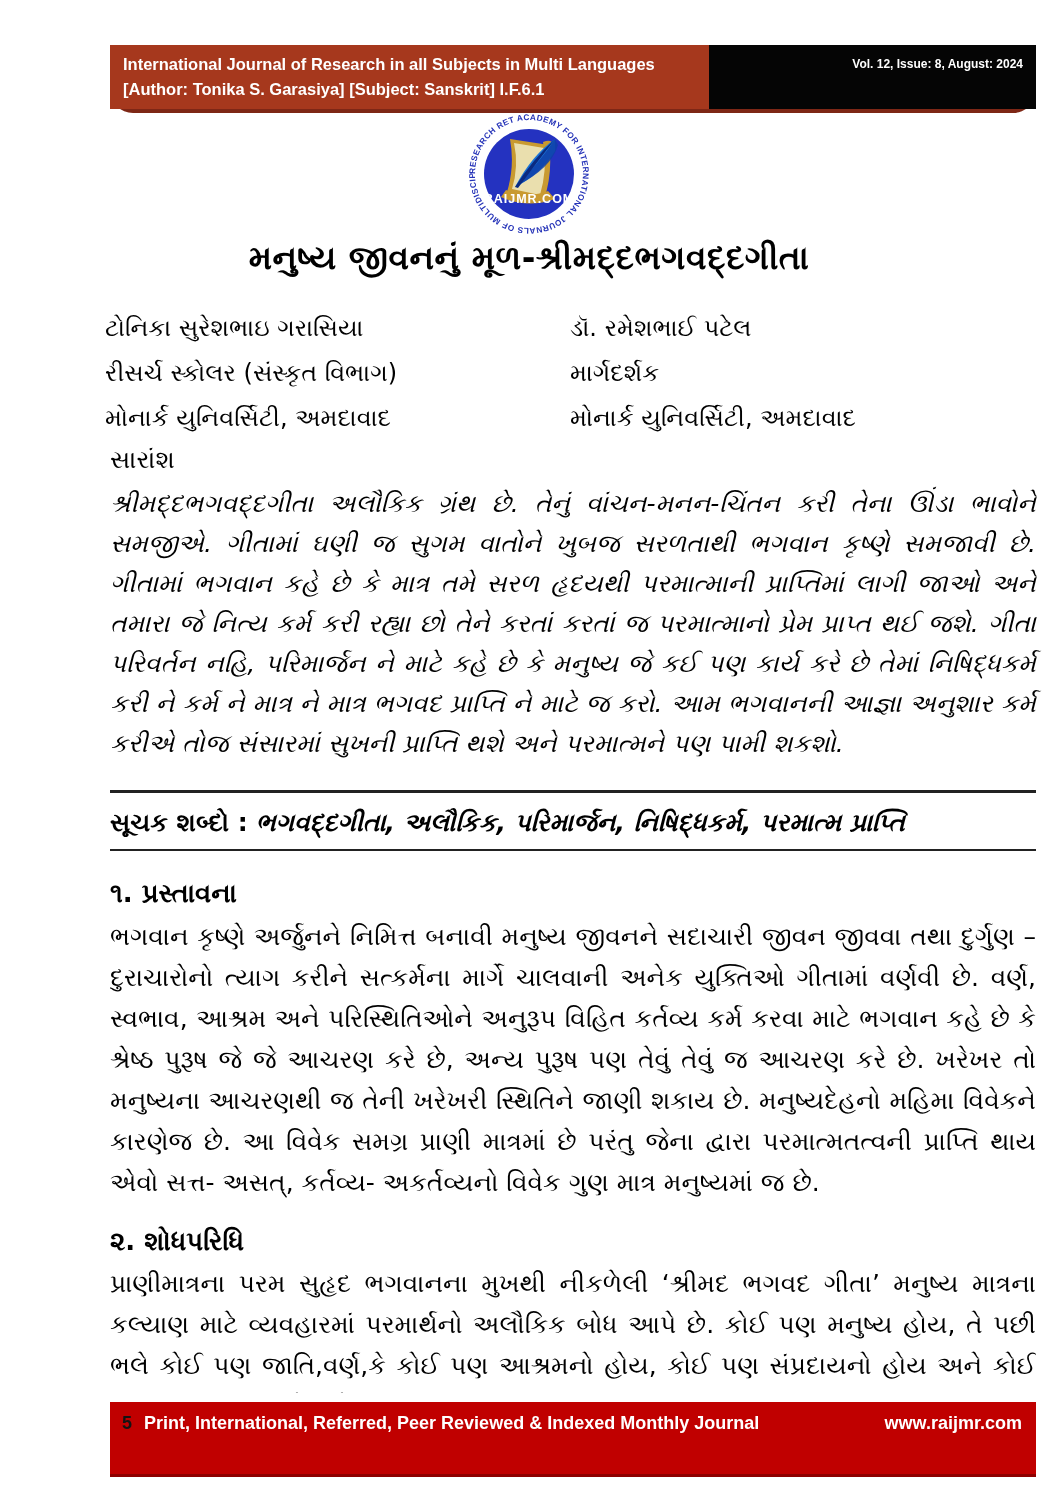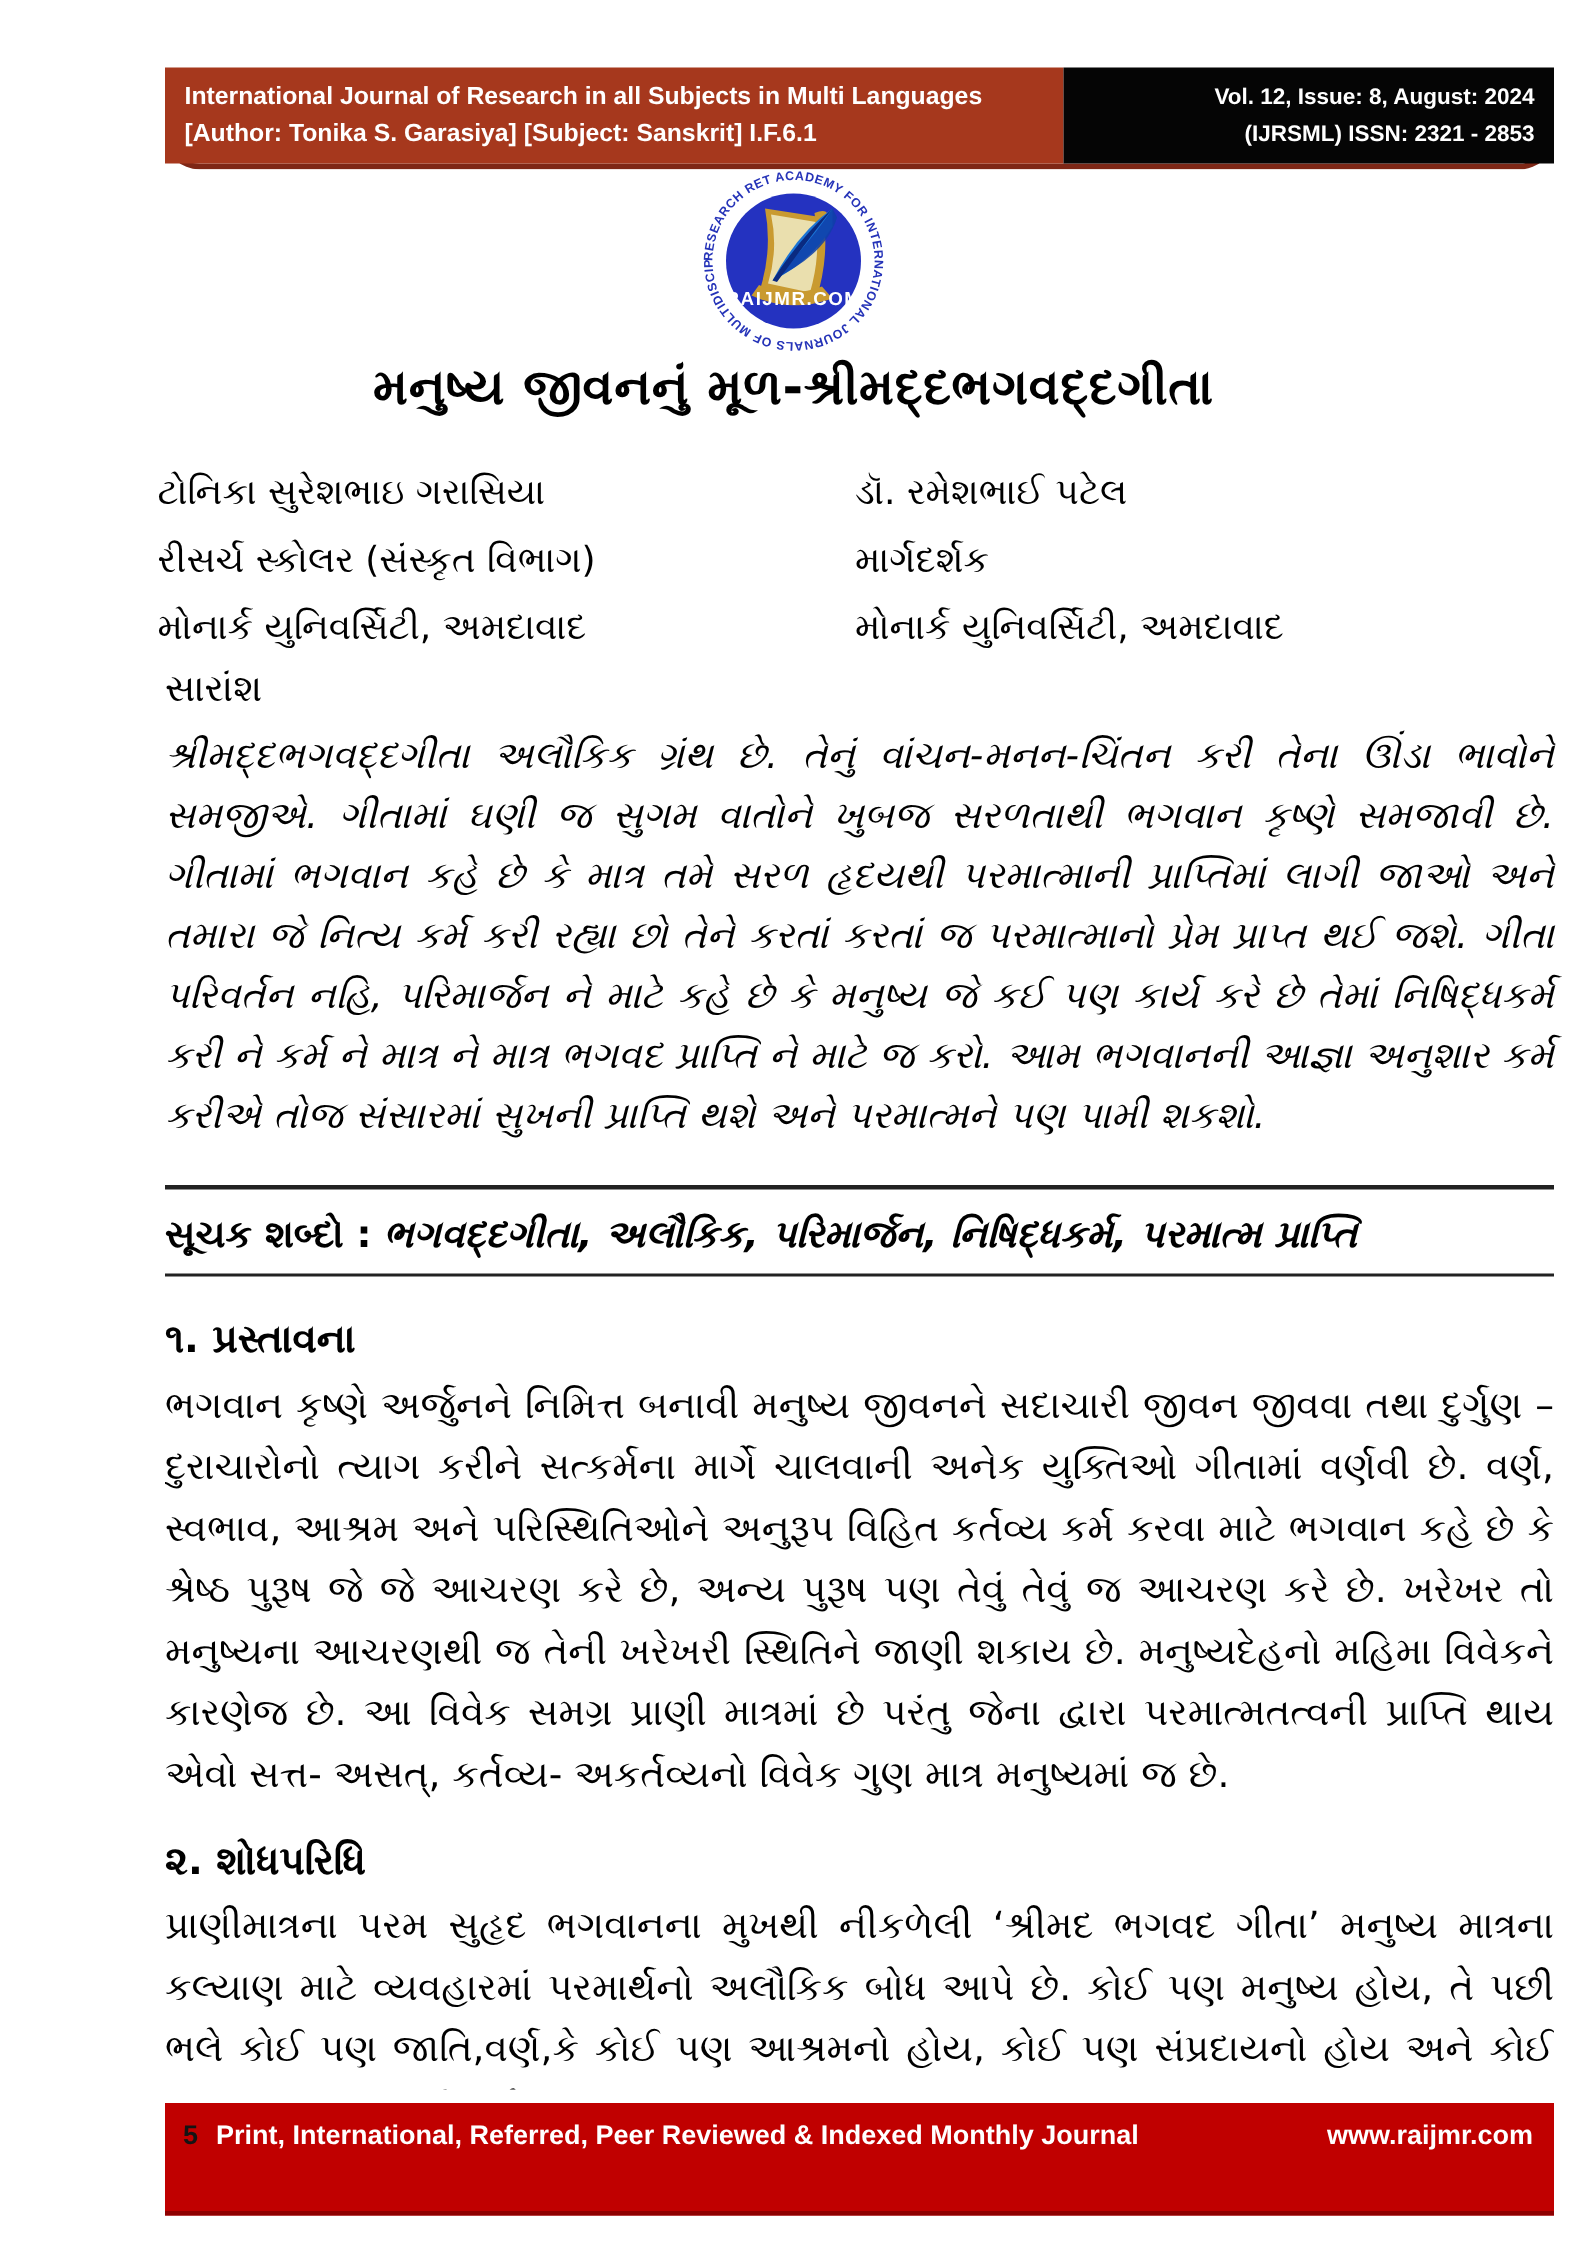--- a/index.html
+++ b/index.html
@@ -33,21 +33,21 @@
     padding: 7px 13px;
     font-size: 16.5px;
     line-height: 25px;
   }
   .header-right {
     flex: 1;
     background: #050505;
     color: #fff;
     padding: 7px 13px;
     text-align: right;
-    font-size: 15px;
+    font-size: 12px;
     line-height: 25px;
   }
 
   
   .logo {
     position: absolute;
     top: 112px;
     left: 50%;
     transform: translateX(-50%);
   }
@@ -155,21 +155,20 @@
 
 <div class="page">
 
   <div class="header">
     <div class="header-left">
       <div>International Journal of Research in all Subjects in Multi Languages</div>
       <div>[Author: Tonika S. Garasiya] [Subject: Sanskrit] I.F.6.1</div>
     </div>
     <div class="header-right">
       <div>Vol. 12, Issue: 8, August: 2024</div>
-      <div>(IJRSML) ISSN: 2321 - 2853</div>
     </div>
   </div>
 
   <div class="logo">
     <svg width="232" height="124" viewBox="0 0 232 124">
       <defs>
         <path id="ringPath" d="M 116,62 m -54,0 a 54,54 0 1 1 108,0 a 54,54 0 1 1 -108,0"></path>
       </defs>
 
       <text font-family="Liberation Sans, sans-serif" font-size="8.3" font-weight="bold" fill="#2533B8" letter-spacing="0.4">

